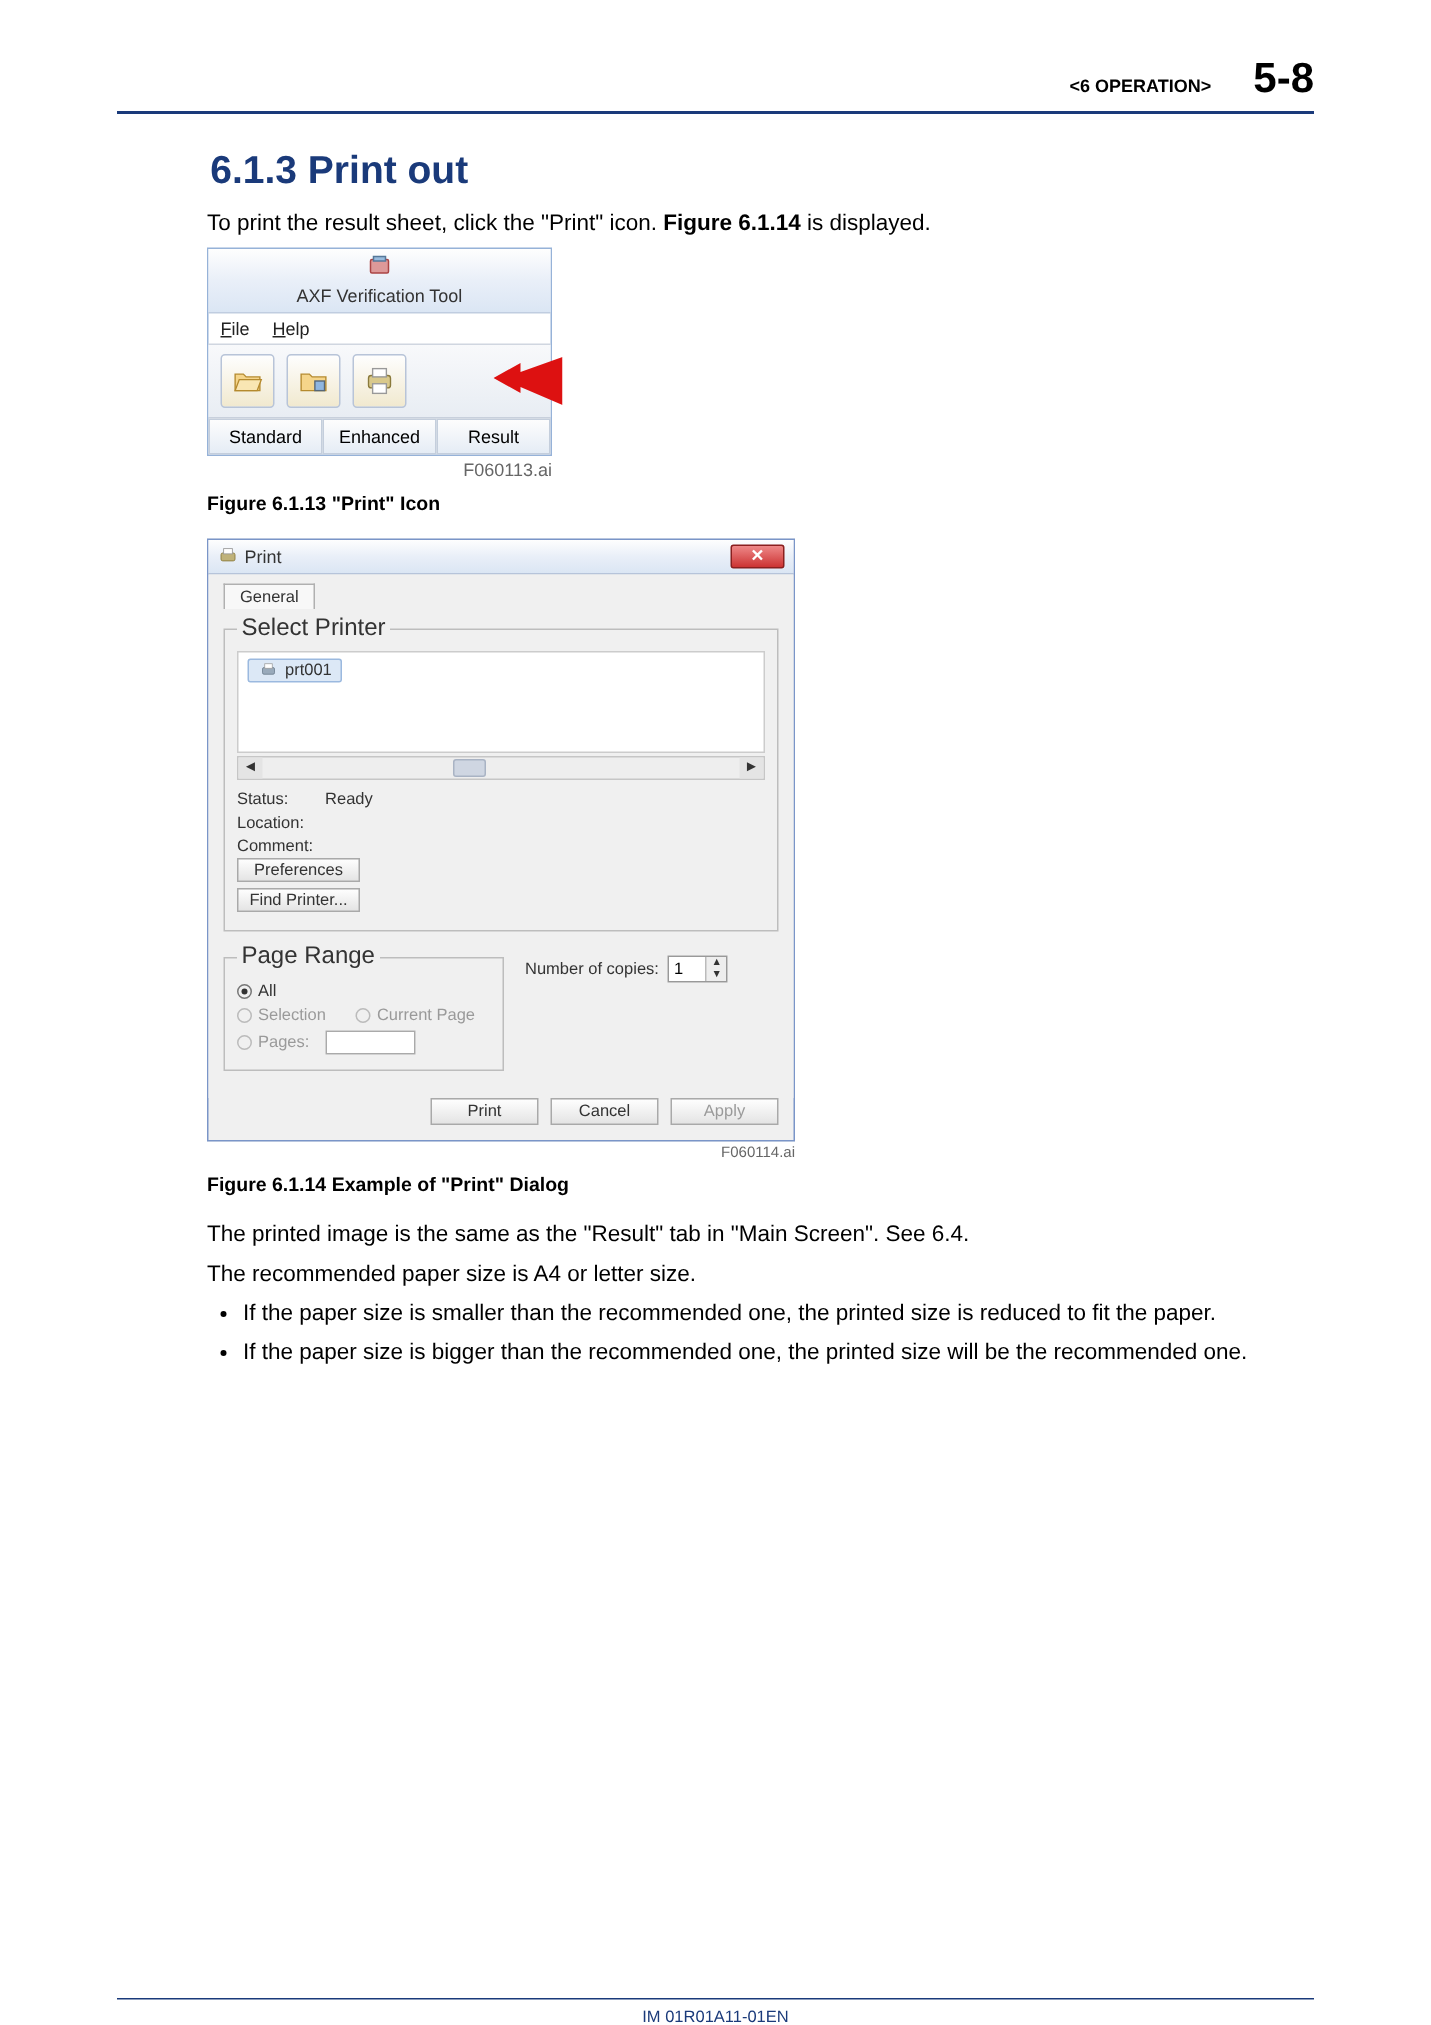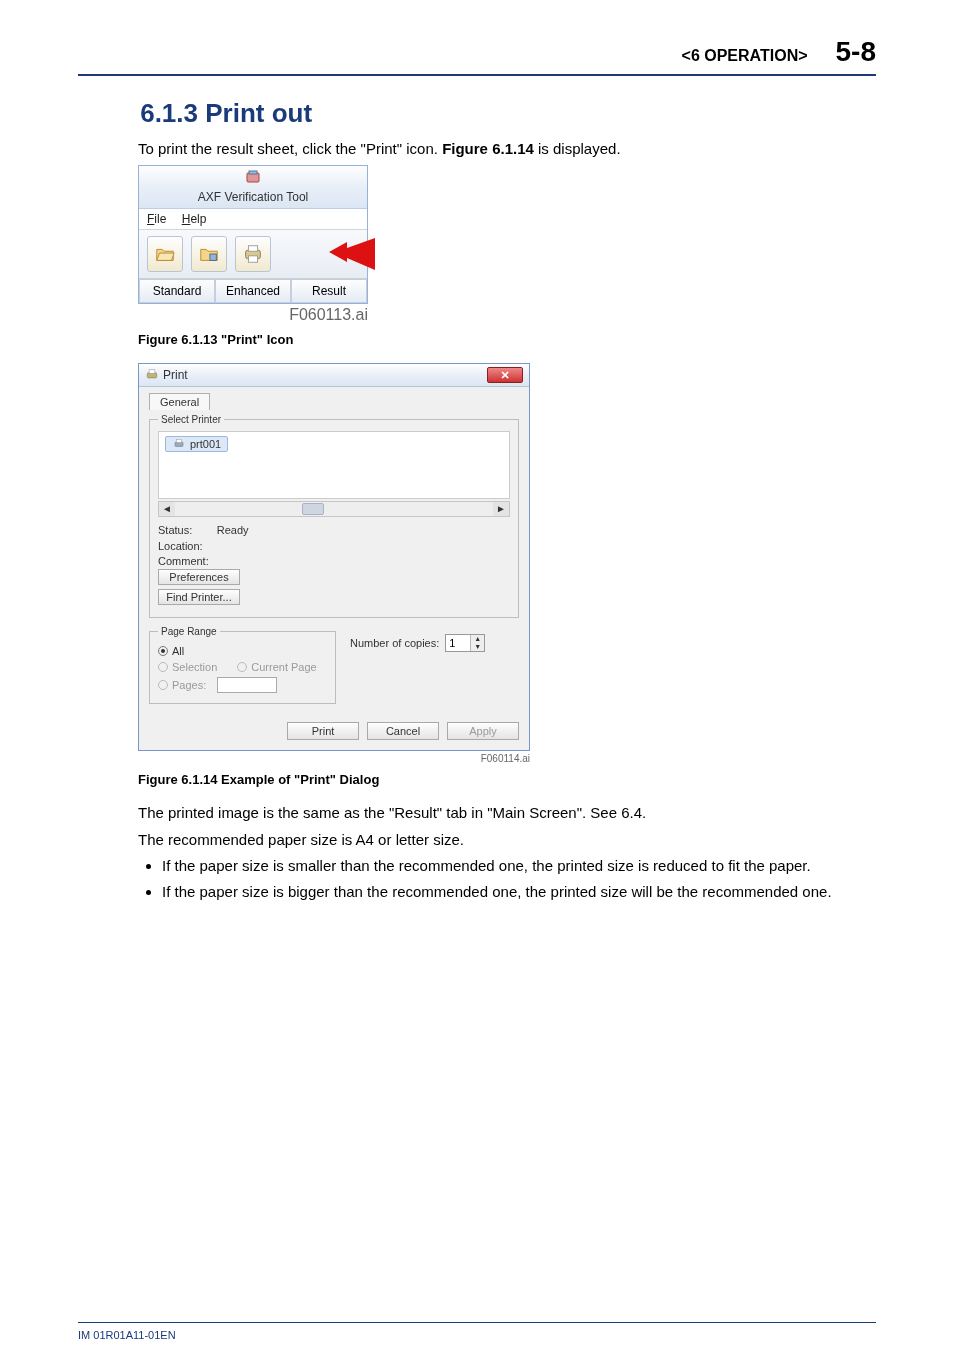--- a/index.html
+++ b/index.html
@@ -16,21 +16,21 @@
   }
   .hdr {
     display: flex;
     justify-content: flex-end;
     align-items: baseline;
     gap: 28px;
     border-bottom: 2px solid #1a3a7a;
     padding-bottom: 6px;
     margin-bottom: 22px;
   }
-  .hdr .sect { font-size: 16px; font-weight: bold; }
+  .hdr .sect { font-size: 12px; font-weight: bold; }
   .hdr .pg   { font-size: 28px; font-weight: bold; }
   h2.section-title {
     margin: 0 0 10px 0;
     color: #1a3a7a;
     font-size: 26px;
     font-weight: bold;
   }
   h2.section-title .num { display:inline-block; width: 120px; text-align: right; }
   .body-indent { margin-left: 60px; }
   p { margin: 6px 0; line-height: 1.35; }
@@ -78,21 +78,21 @@
     position:absolute; right:-8px; top:8px;
   }
   .fig1 .tabs { display:flex; }
   .fig1 .tab {
     flex:1; text-align:center;
     font-size: 12px;
     padding: 4px 2px;
     background: linear-gradient(#fdfdfd,#e5ecf5);
     border: 1px solid #c4cedc;
   }
-  .fig1tag { text-align:right; font-size:16px; color:#666; width:230px; margin-top:2px; }
+  .fig1tag { text-align:right; font-size:12px; color:#666; width:230px; margin-top:2px; }
 
   
   .fig2wrap { margin-left: 60px; }
   .fig2 {
     width: 392px;
     border: 1px solid #7a95c8;
     background: #f0f0f0;
     font-size: 11px;
     color: #333;
   }
@@ -115,21 +115,21 @@
   .tabstrip .atab {
     display:inline-block; padding:2px 10px;
     border:1px solid #b0b0b0; border-bottom:none;
     background:#f8f8f8; font-size:11px;
   }
   fieldset {
     border: 1px solid #bdbdbd;
     margin: 0 0 8px 0;
     padding: 6px 8px 8px 8px;
   }
-  fieldset legend { font-size: 10px; padding: 0 3px; }
+  fieldset legend { font-size: 16px; padding: 0 3px; }
   .printerlist {
     height: 68px;
     border: 1px solid #ccc;
     background: #fff;
     padding: 4px 6px;
     overflow: hidden;
   }
   .printeritem {
     display:inline-flex; align-items:center; gap:4px;
     font-size:11px;
@@ -179,21 +179,21 @@
     font-size:11px;
     padding:2px 0;
   }
   .dlgbtn.disabled { color:#9a9a9a; }
   .fig2tag { text-align:right; font-size:10px; color:#666; width:392px; margin-top:2px; }
 
   .footer {
     margin-top: 420px;
     border-top: 1px solid #1a3a7a;
     padding-top: 6px;
-    text-align: left;
+    text-align: center;
     font-size: 11px;
     color: #1a3a7a;
   }
 </style>
 </head>
 <body>
 
 <div class="page">
 
   <div class="hdr">

